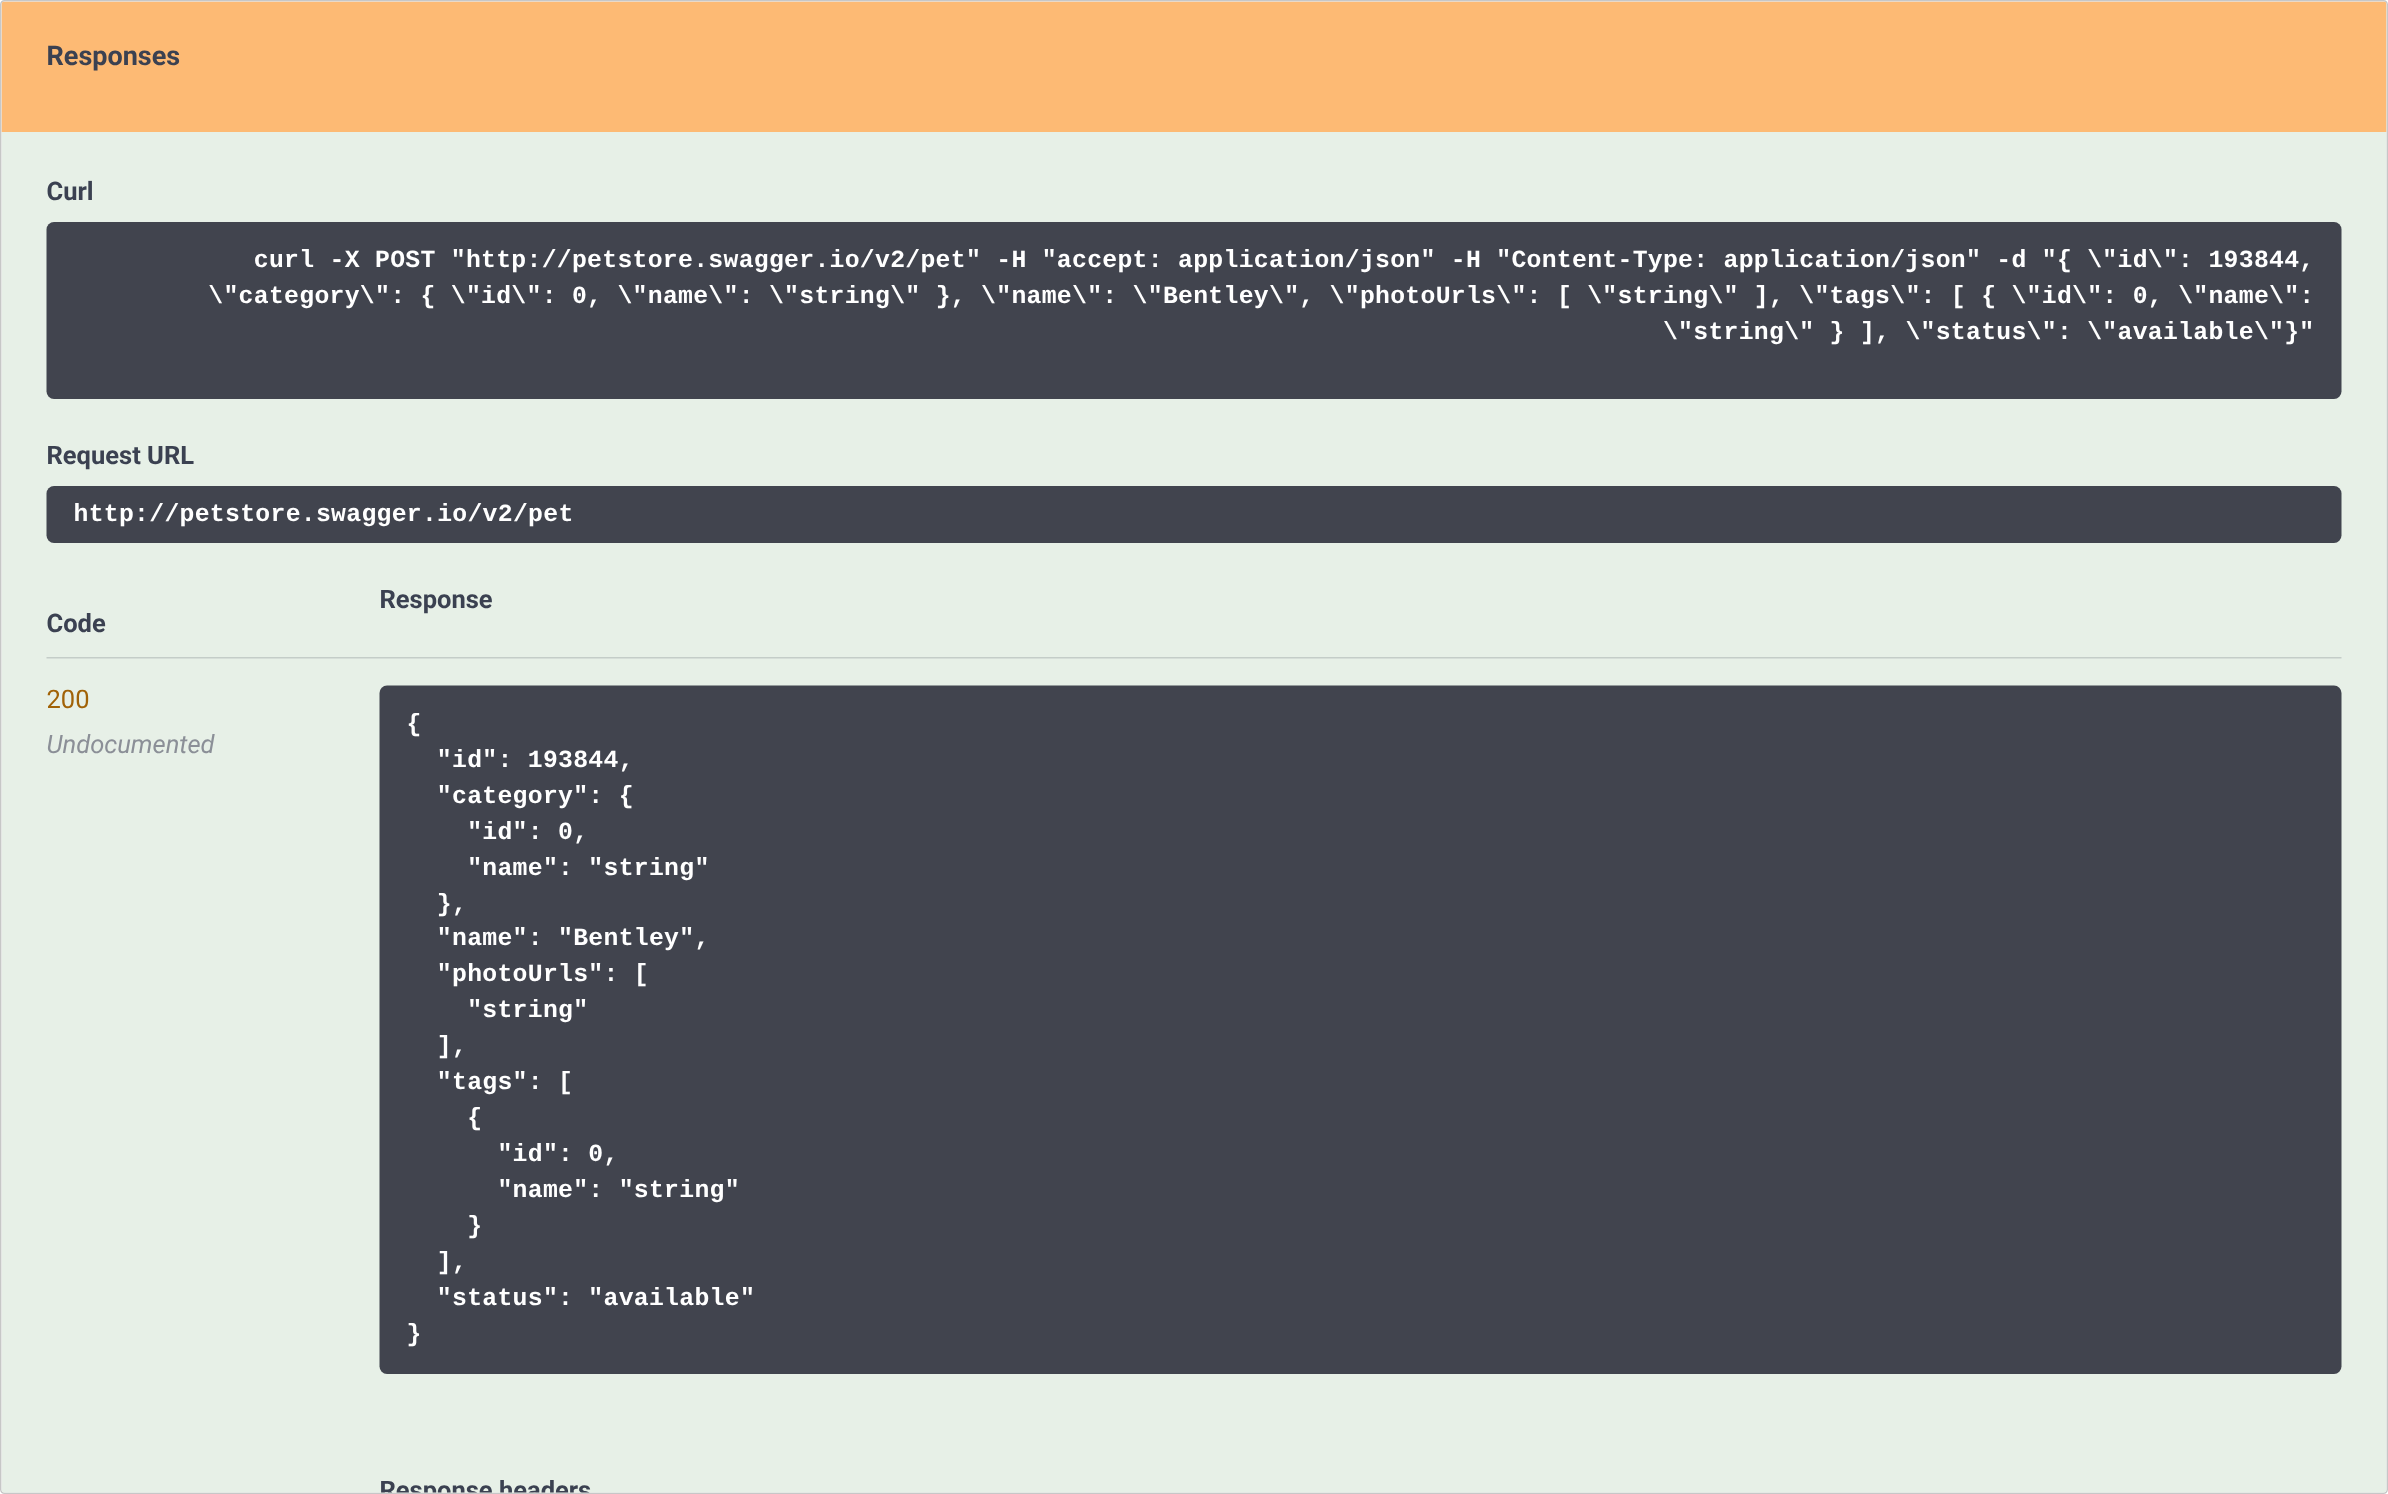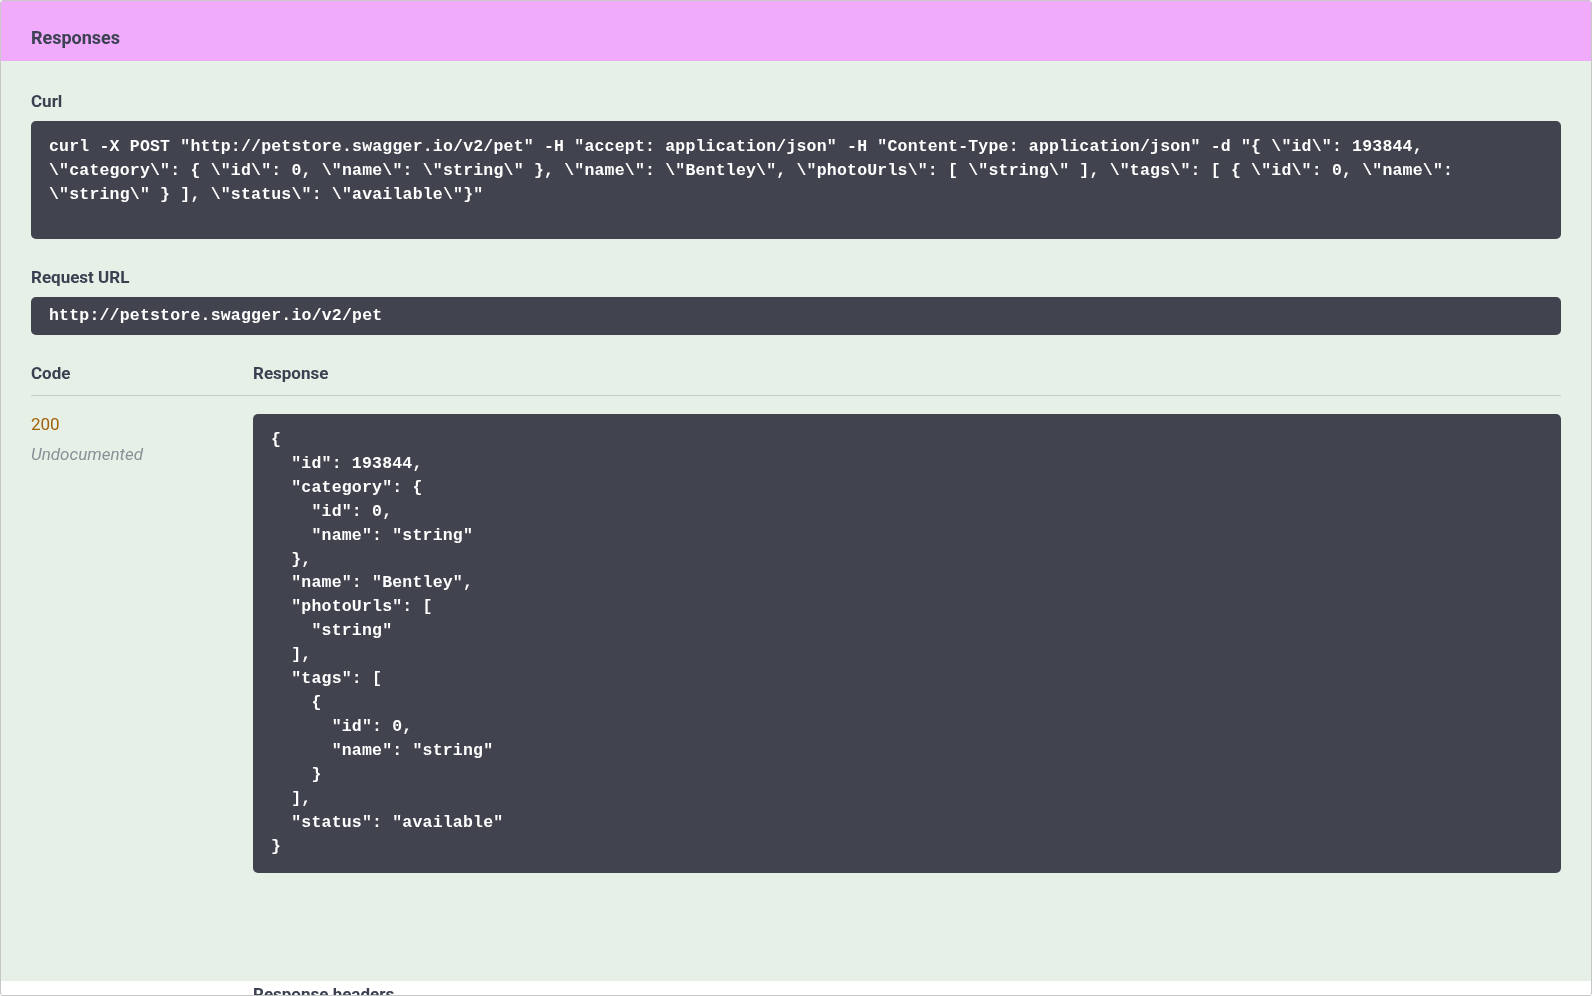--- a/index.html
+++ b/index.html
@@ -16,22 +16,22 @@
     border:1px solid #c7c7c7;
     height:996px;
     position:relative;
     border-radius:3px;
     overflow:hidden;
   }
 
   
   .responses-header {
     display:flex; align-items:stretch; justify-content:space-between;
-    height:60px;
-    background:#f0abfc;
+    height:87px;
+    background:#fdba74;
   }
   .responses-title {
     font-size:18px; font-weight:700; color:#3b4151;
     padding: 26px 0 0 30px;
   }
   .content-type-wrap {
     display:flex; align-items:center; gap:16px;
     background:#f2f5cf;
     padding: 0 26px 0 30px;
   }
@@ -73,27 +73,27 @@
     border-radius:5px;
     padding:14px 18px;
     font-family: "SFMono-Regular", Consolas, "Liberation Mono", Menlo, Courier, monospace;
     font-size:16.5px;
     font-weight:600;
     line-height:1.45;
     white-space:pre-wrap;
     word-break:break-word;
     letter-spacing:0.2px;
   }
-  .codeblock.tall { min-height:118px; }
+  .codeblock.tall { min-height:118px;text-align:right; }
   .codeblock.single { padding:7px 18px; }
 
   .sr-table { width:100%; }
   .sr-head { display:flex; border-bottom:1px solid rgba(59,65,81,.2); padding-bottom:12px; margin-top:6px;}
   .sr-head .col { font-size:17px; font-weight:700; color:#3b4151; }
-  .col.code { width:222px; flex:0 0 222px; }
+  .col.code { width:222px; flex:0 0 222px;margin-top:16px; }
   .col.details { flex:1; }
 
   .sr-row { display:flex; padding-top:18px; }
   .sr-row .code-col { width:222px; flex:0 0 222px; }
   .code-val { font-size:17px; color:#a16207; font-weight:400; }
   .code-note { font-style:italic; color:#8b8f97; font-size:17px; margin-top:10px;}
   .details-col { flex:1; }
 
   .cut-label {
     font-size:17px; font-weight:700; color:#3b4151;

